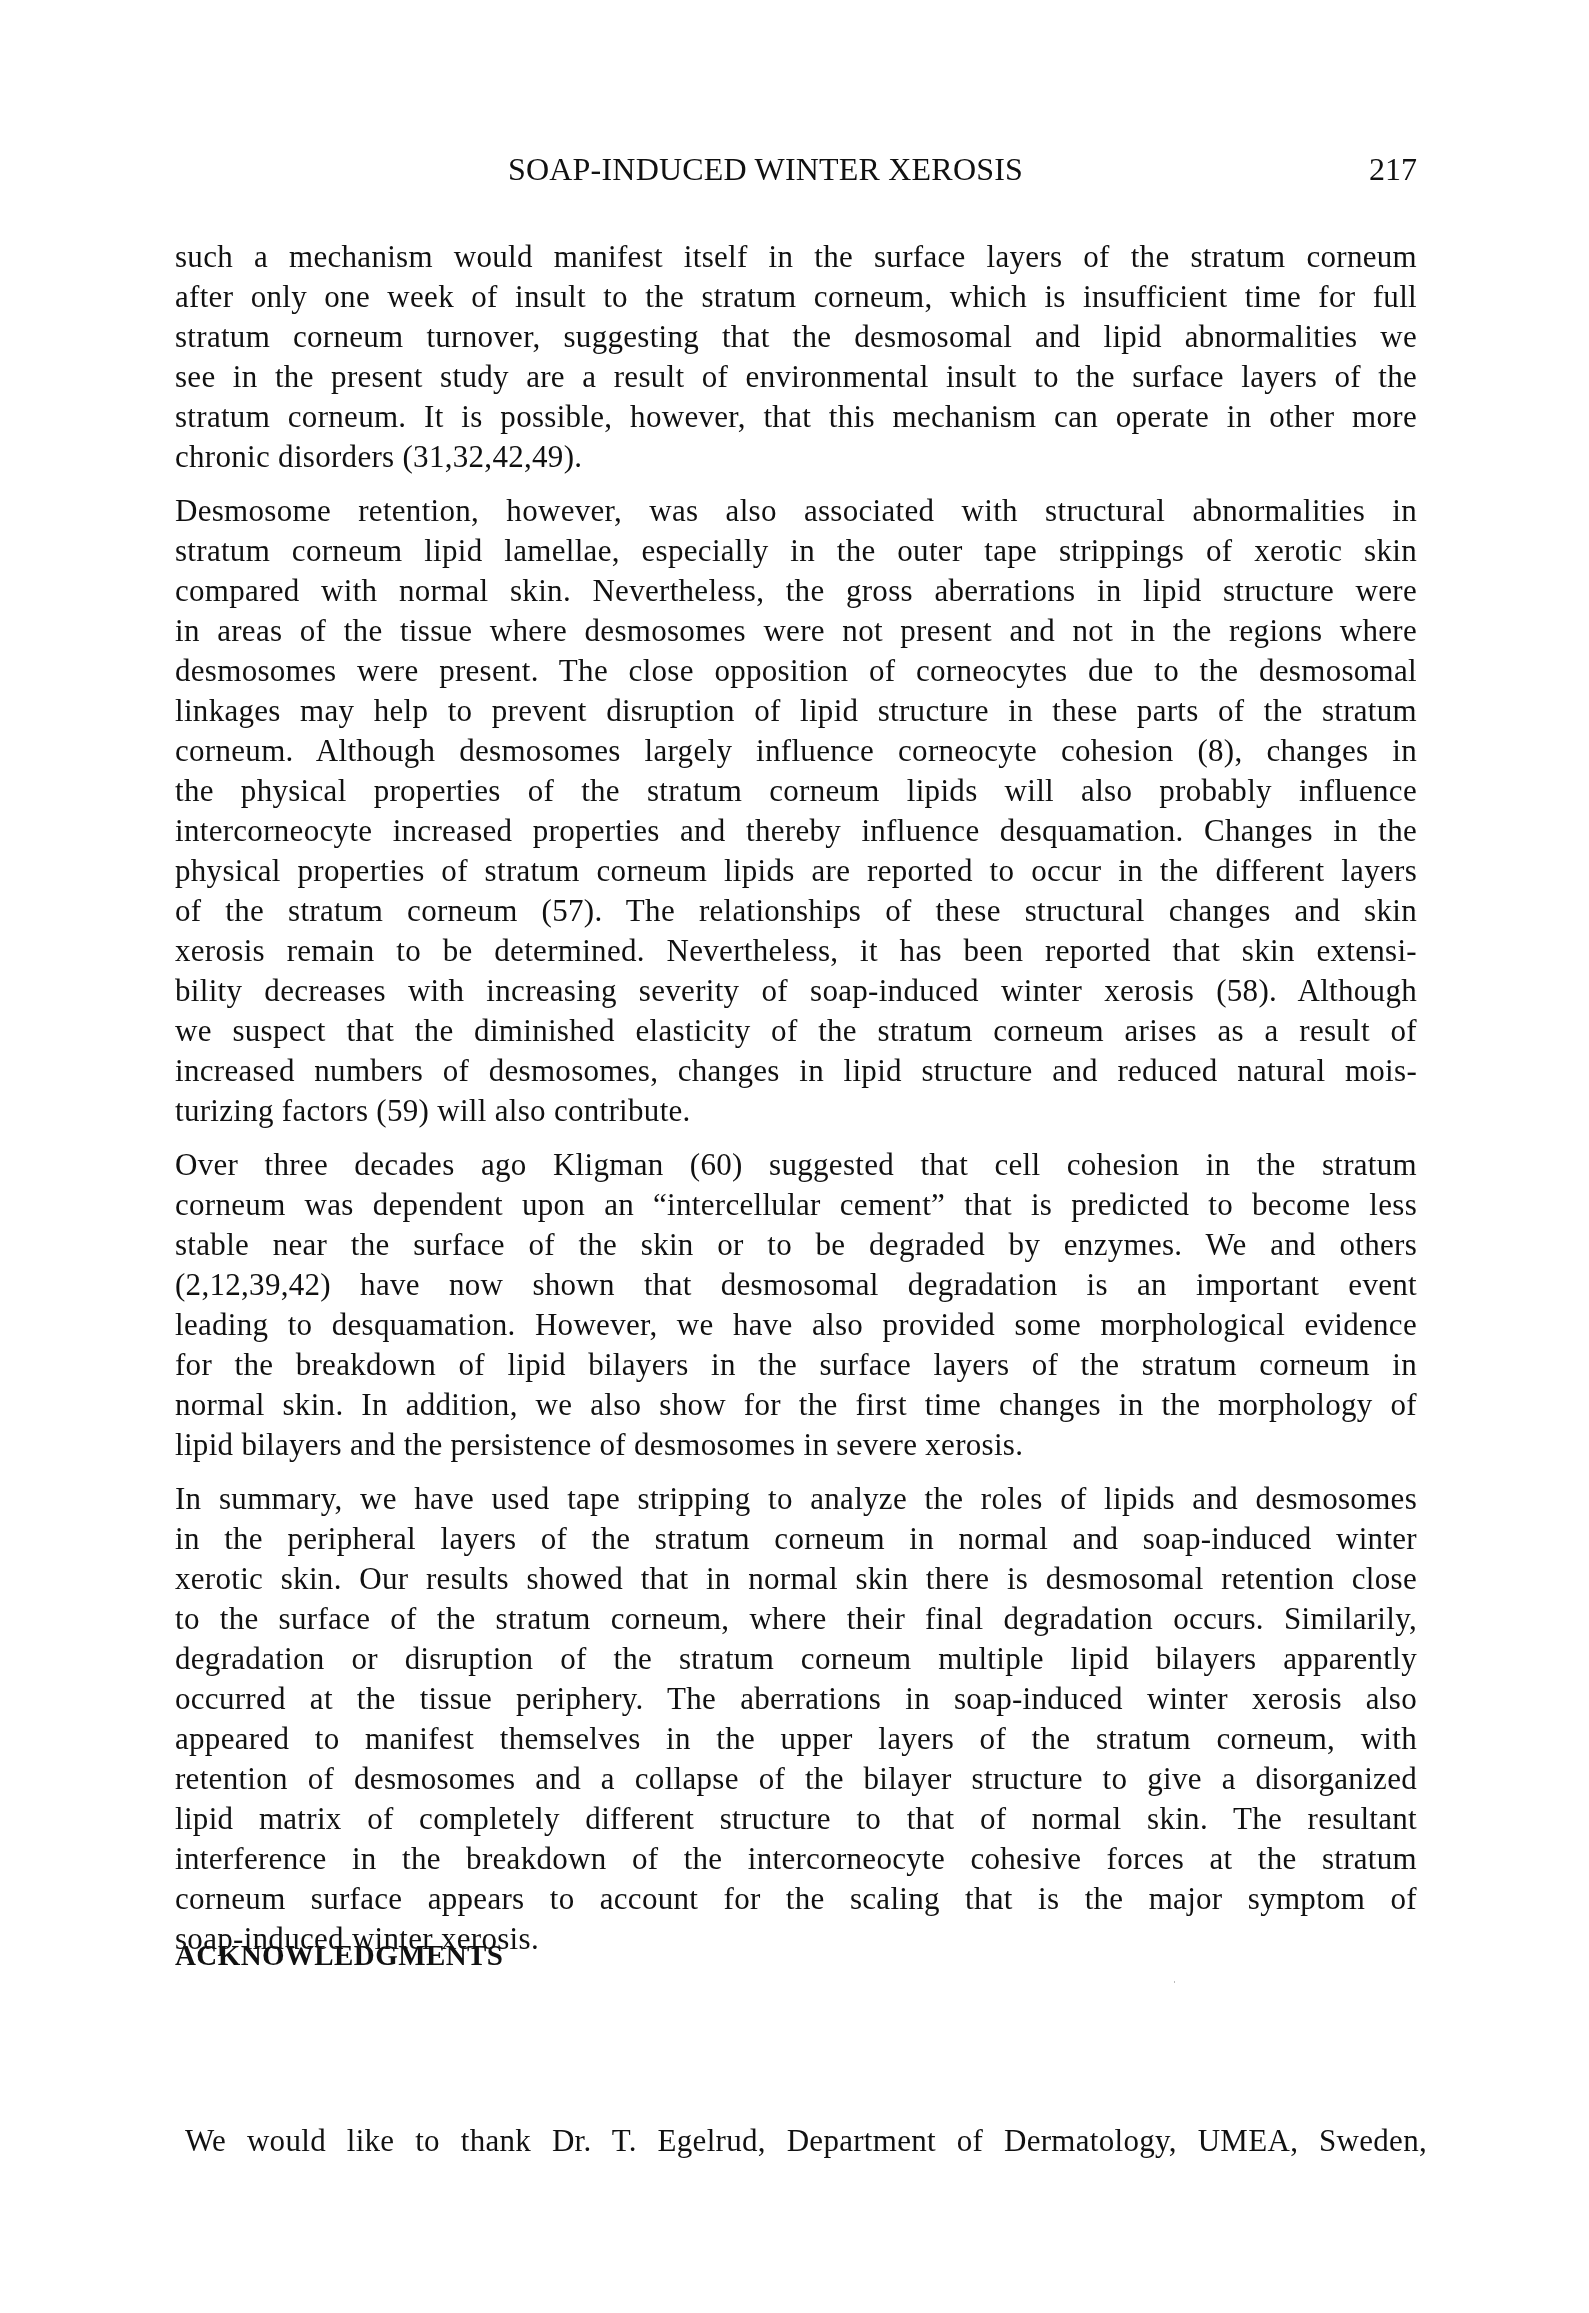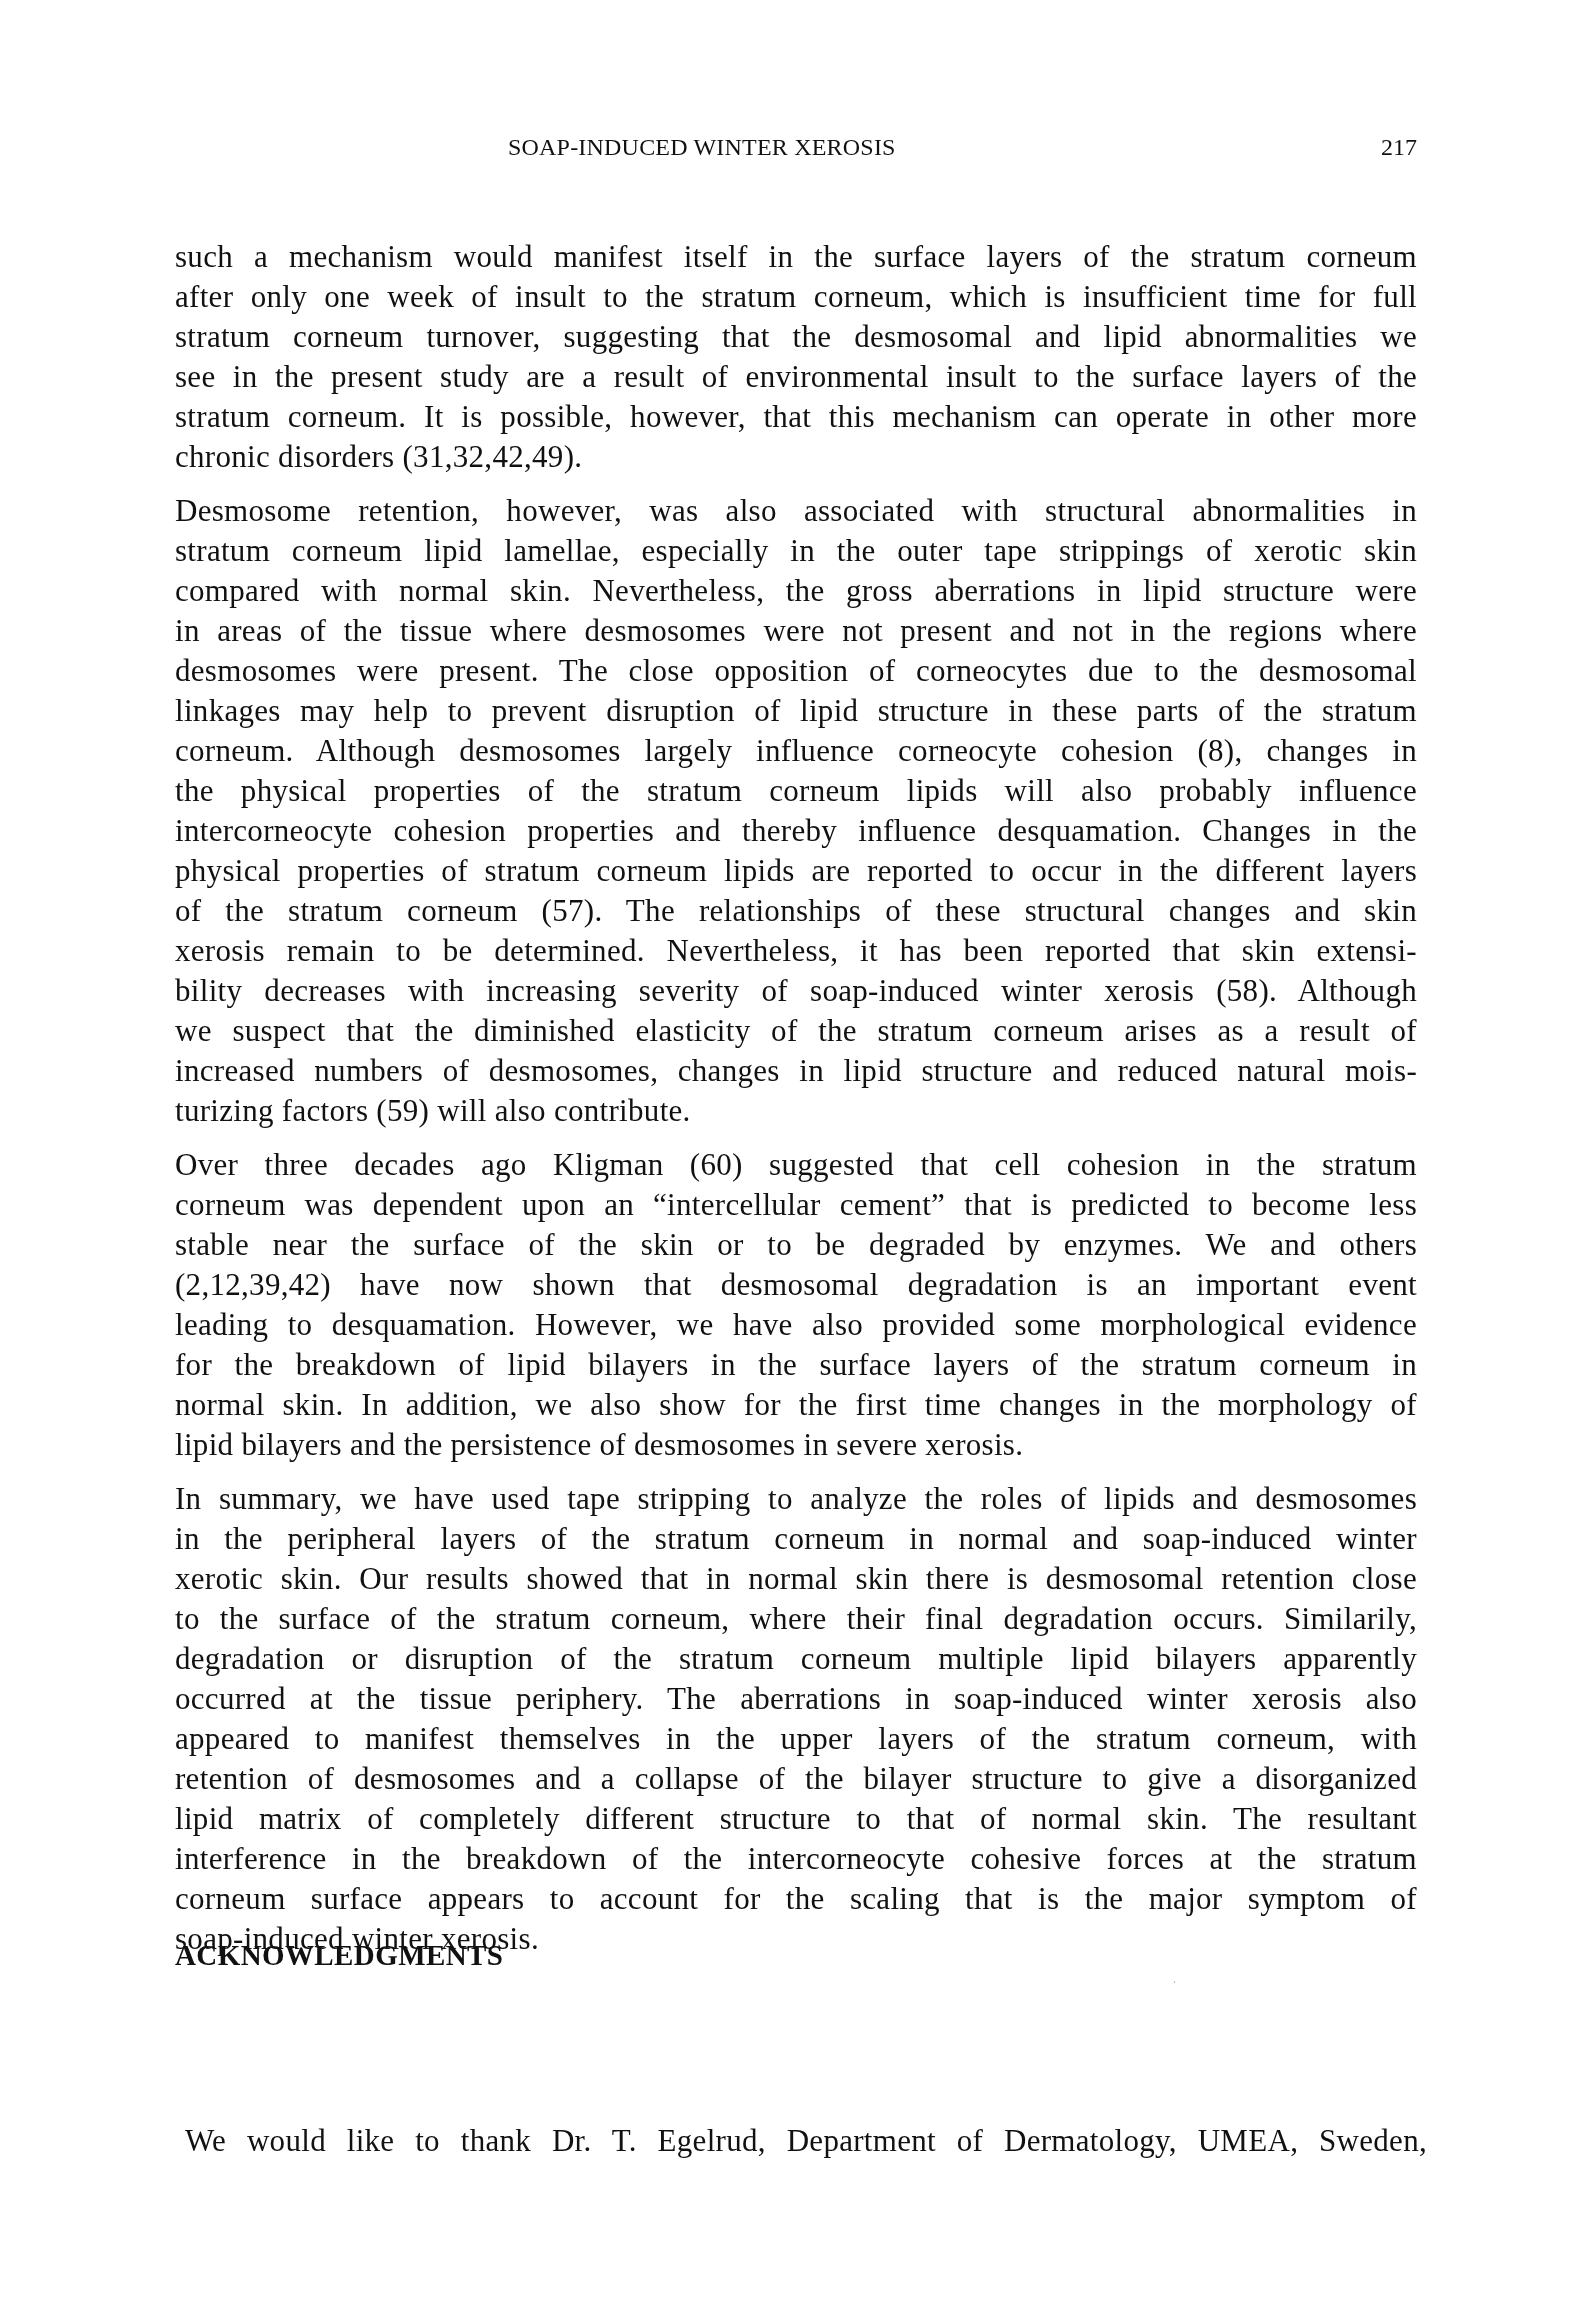--- a/index.html
+++ b/index.html
@@ -17,25 +17,25 @@
     }
     .page {
       position: absolute;
       left: 0;
       top: 0;
       width: 1590px;
       height: 2313px;
     }
     .running-head {
       position: absolute;
-      top: 126px;
+      top: 148px;
       left: 175px;
       width: 1242px;
       height: 42px;
-      font-size: 24px;
+      font-size: 32px;
       line-height: 42px;
     }
     .running-title {
       position: absolute;
       left: 333px;
       top: 0;
       letter-spacing: 0.2px;
     }
     .page-number {
       position: absolute;
@@ -135,21 +135,21 @@
 
     <p class="para">
       <span class="line"><span class="line-inner">Desmosome retention, however, was also associated with structural abnormalities in</span></span>
       <span class="line"><span class="line-inner">stratum corneum lipid lamellae, especially in the outer tape strippings of xerotic skin</span></span>
       <span class="line"><span class="line-inner">compared with normal skin. Nevertheless, the gross aberrations in lipid structure were</span></span>
       <span class="line"><span class="line-inner">in areas of the tissue where desmosomes were not present and not in the regions where</span></span>
       <span class="line"><span class="line-inner">desmosomes were present. The close opposition of corneocytes due to the desmosomal</span></span>
       <span class="line"><span class="line-inner">linkages may help to prevent disruption of lipid structure in these parts of the stratum</span></span>
       <span class="line"><span class="line-inner">corneum. Although desmosomes largely influence corneocyte cohesion (8), changes in</span></span>
       <span class="line"><span class="line-inner">the physical properties of the stratum corneum lipids will also probably influence</span></span>
-      <span class="line"><span class="line-inner">intercorneocyte cohesion properties and thereby influence desquamation. Changes in the</span></span>
+      <span class="line"><span class="line-inner">intercorneocyte increased properties and thereby influence desquamation. Changes in the</span></span>
       <span class="line"><span class="line-inner">physical properties of stratum corneum lipids are reported to occur in the different layers</span></span>
       <span class="line"><span class="line-inner">of the stratum corneum (57). The relationships of these structural changes and skin</span></span>
       <span class="line"><span class="line-inner">xerosis remain to be determined. Nevertheless, it has been reported that skin extensi-</span></span>
       <span class="line"><span class="line-inner">bility decreases with increasing severity of soap-induced winter xerosis (58). Although</span></span>
       <span class="line"><span class="line-inner">we suspect that the diminished elasticity of the stratum corneum arises as a result of</span></span>
       <span class="line"><span class="line-inner">increased numbers of desmosomes, changes in lipid structure and reduced natural mois-</span></span>
       <span class="line last"><span class="line-inner">turizing factors (59) will also contribute.</span></span>
     </p>
 
     <p class="para">

